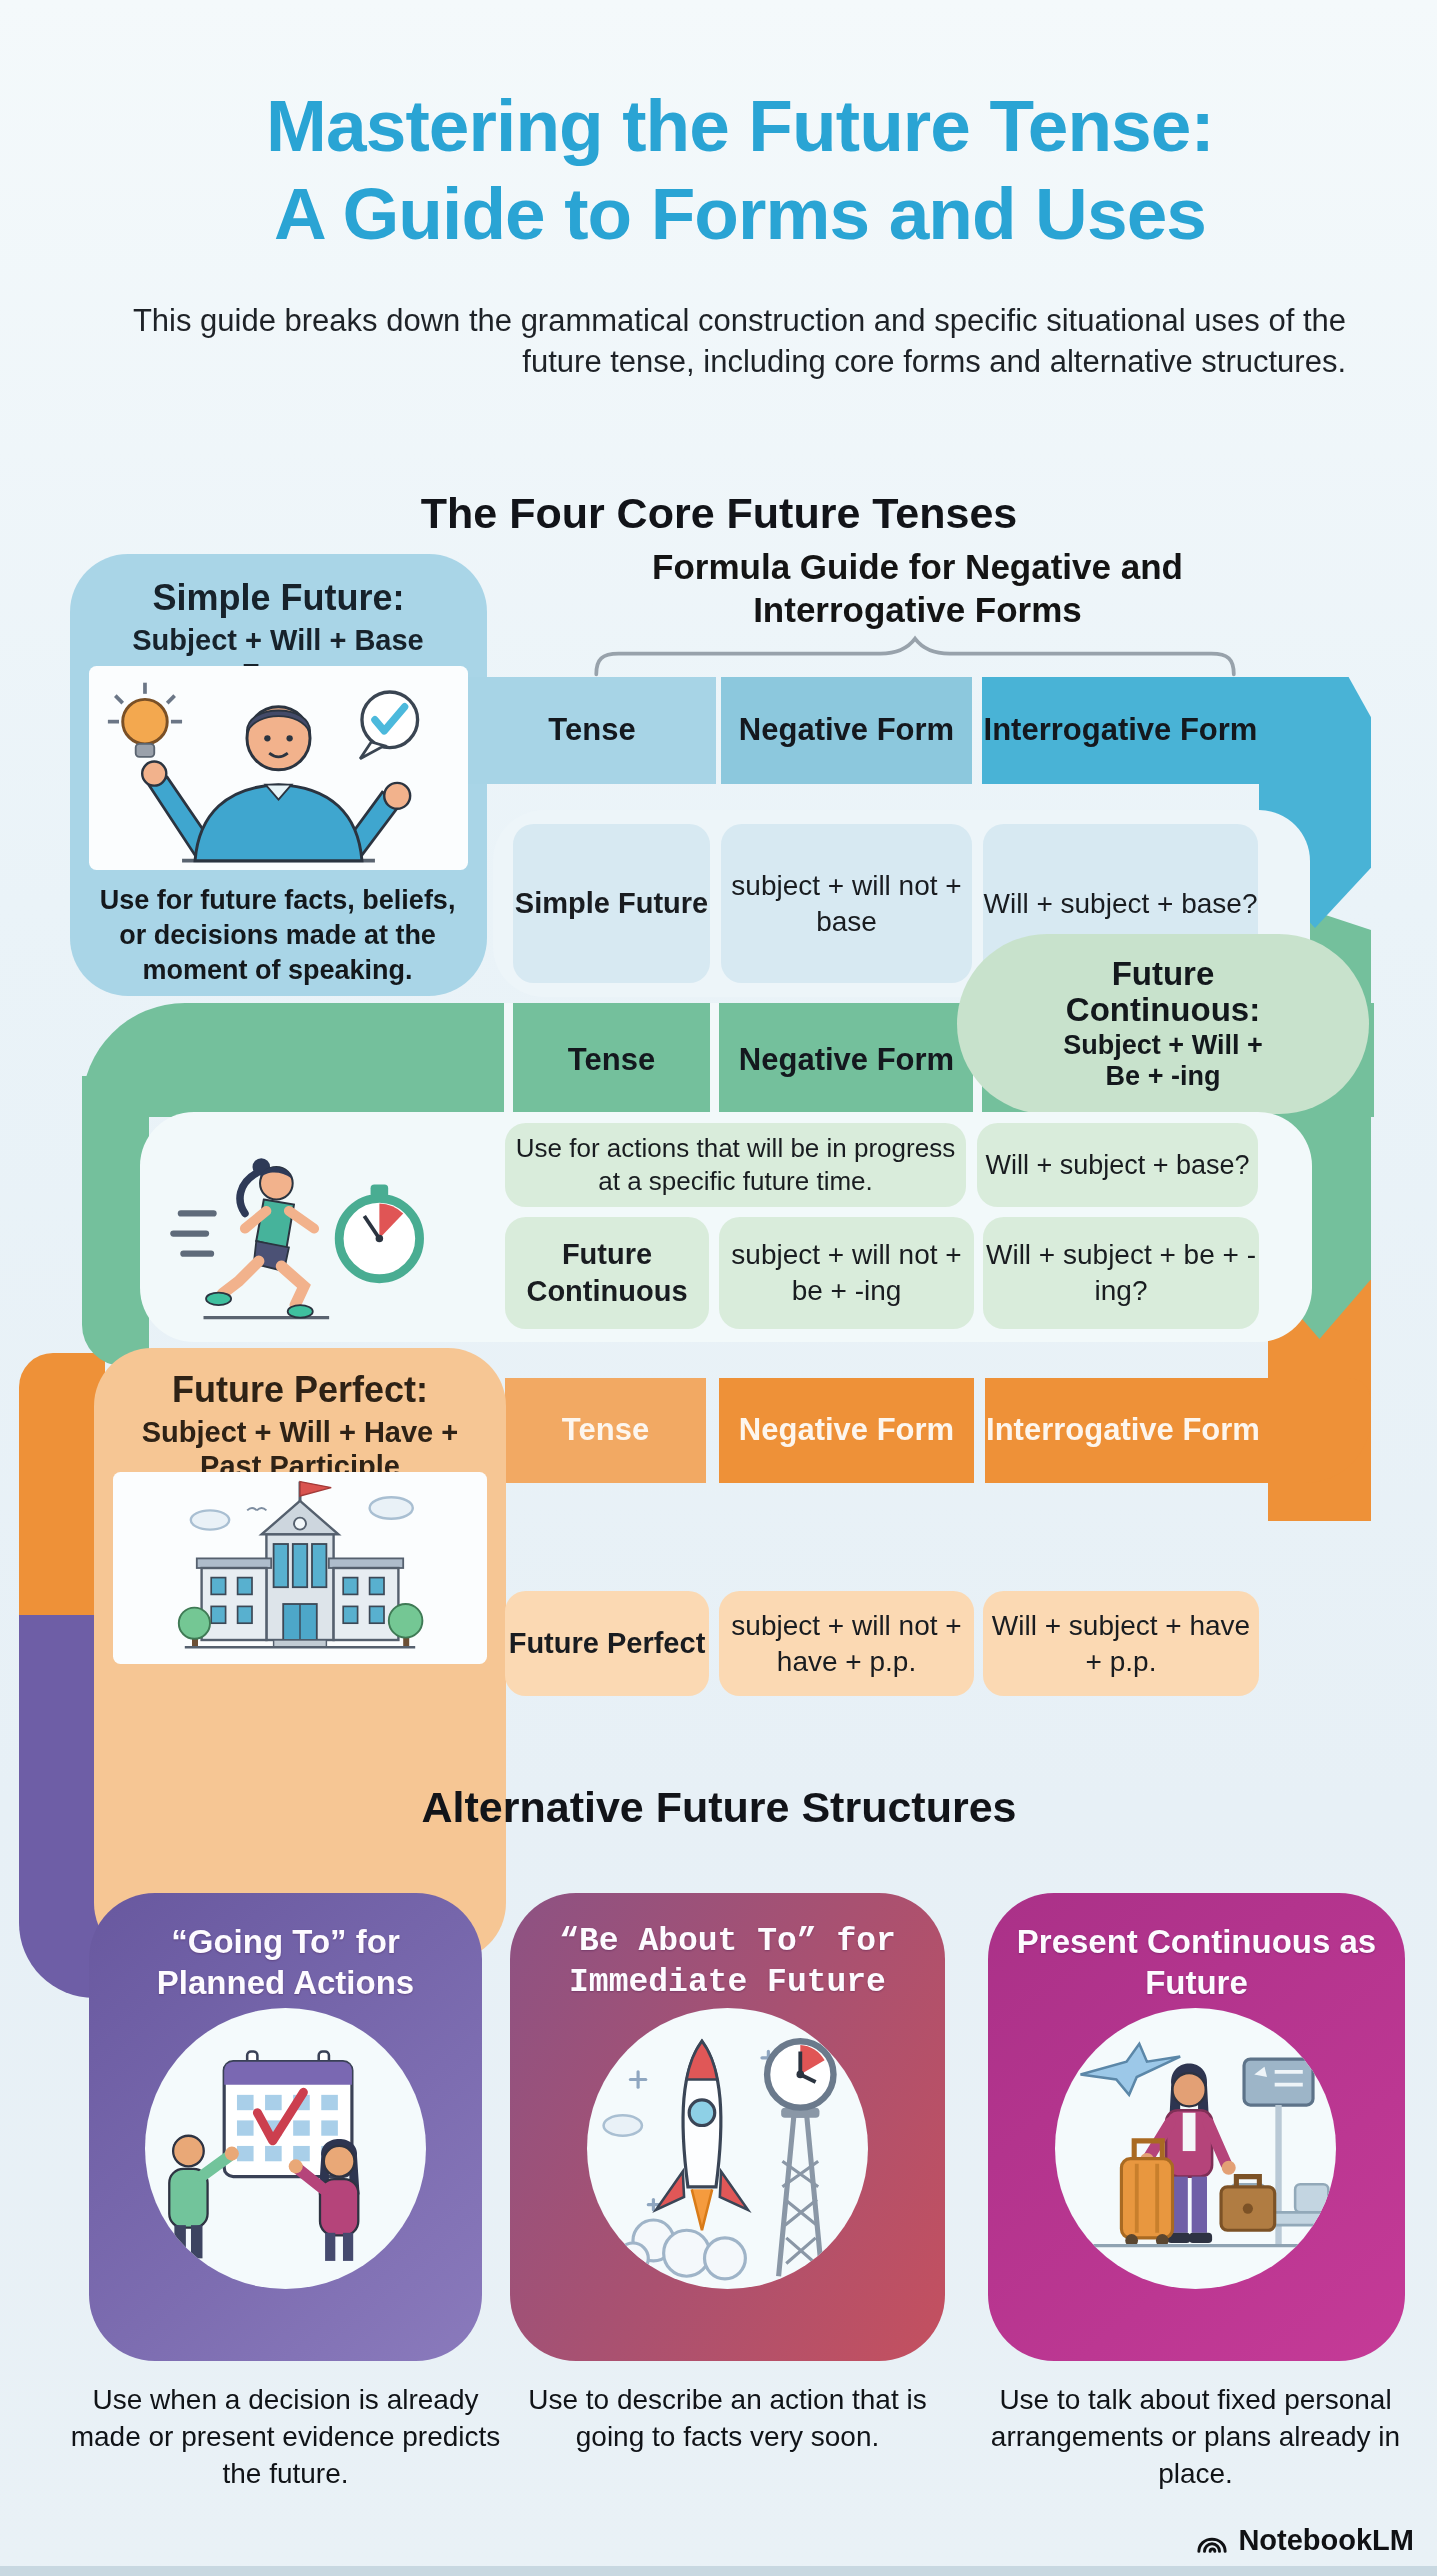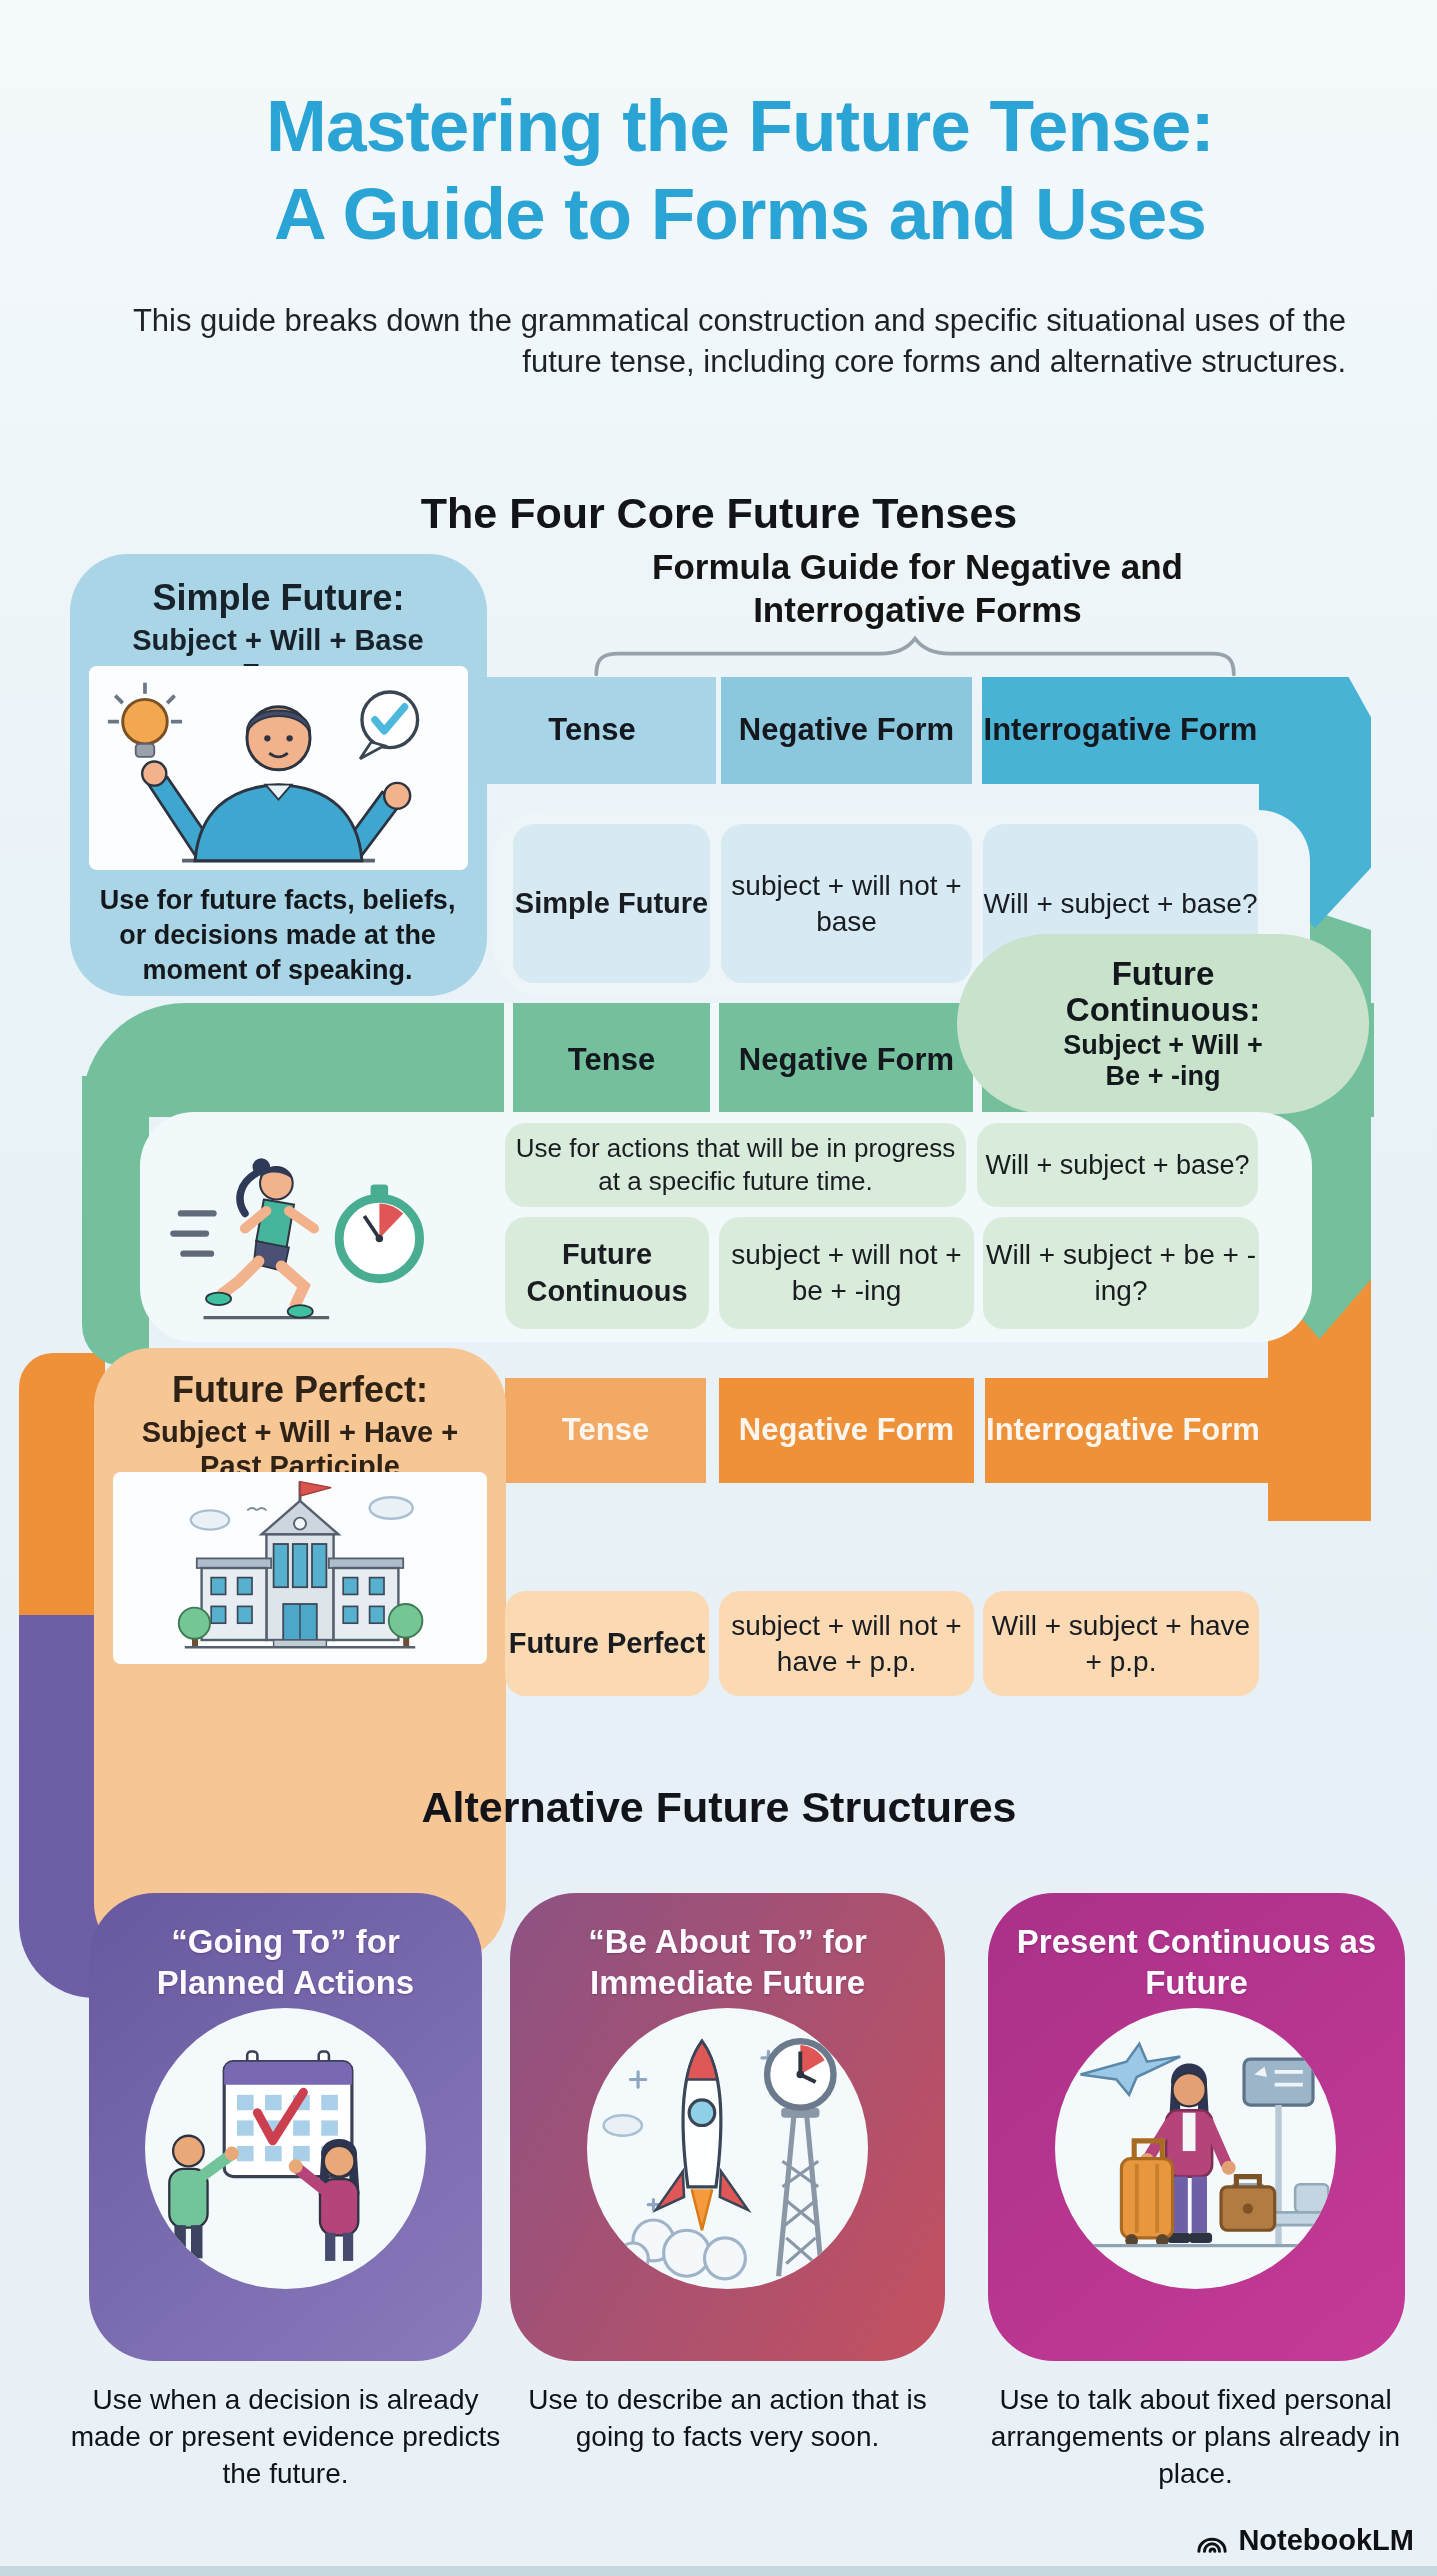--- a/index.html
+++ b/index.html
@@ -222,21 +222,21 @@
   <div class="abs data-cell bold orange-cell" style="left:505px;top:1591px;width:204px;height:105px;">Future Perfect</div>
   <div class="abs data-cell orange-cell" style="left:719px;top:1591px;width:255px;height:105px;">subject + will not + have + p.p.</div>
   <div class="abs data-cell orange-cell" style="left:983px;top:1591px;width:276px;height:105px;">Will + subject + have + p.p.</div>
 
   <div class="abs section-heading" style="top:1783px;">Alternative Future Structures</div>
 
   <div class="abs alt-card" style="left:89px;width:393px;background:linear-gradient(140deg,#68589f,#8a7abc);">
     <div class="alt-title" style="width:309px;">“Going To” for Planned Actions</div>
   </div>
   <div class="abs alt-card" style="left:510px;width:435px;background:linear-gradient(120deg,#8d5283,#c4505f);">
-    <div class="alt-title" style="width:365px;">“Be About To” for Immediate Future</div>
+    <div class="alt-title" style="width:365px;font-family:Liberation Mono, monospace;">“Be About To” for Immediate Future</div>
   </div>
   <div class="abs alt-card" style="left:988px;width:417px;background:linear-gradient(140deg,#aa3188,#c53a97);">
     <div class="alt-title" style="width:374px;">Present Continuous as Future</div>
   </div>
 
   <div class="alt-circle" style="left:145px;">
     <svg width="281" height="281" viewBox="0 0 220 220">
       <rect x="80" y="34" width="8" height="16" rx="3" fill="#fff" stroke="#3a4156" stroke-width="2"></rect>
       <rect x="136" y="34" width="8" height="16" rx="3" fill="#fff" stroke="#3a4156" stroke-width="2"></rect>
       <rect x="62" y="42" width="100" height="90" rx="7" fill="#ffffff" stroke="#3a4156" stroke-width="2.5"></rect>

